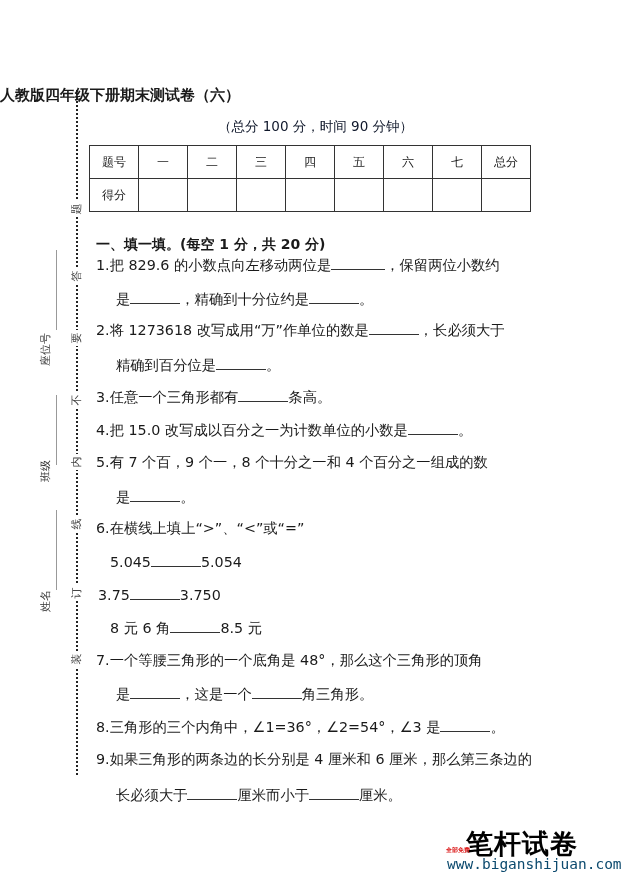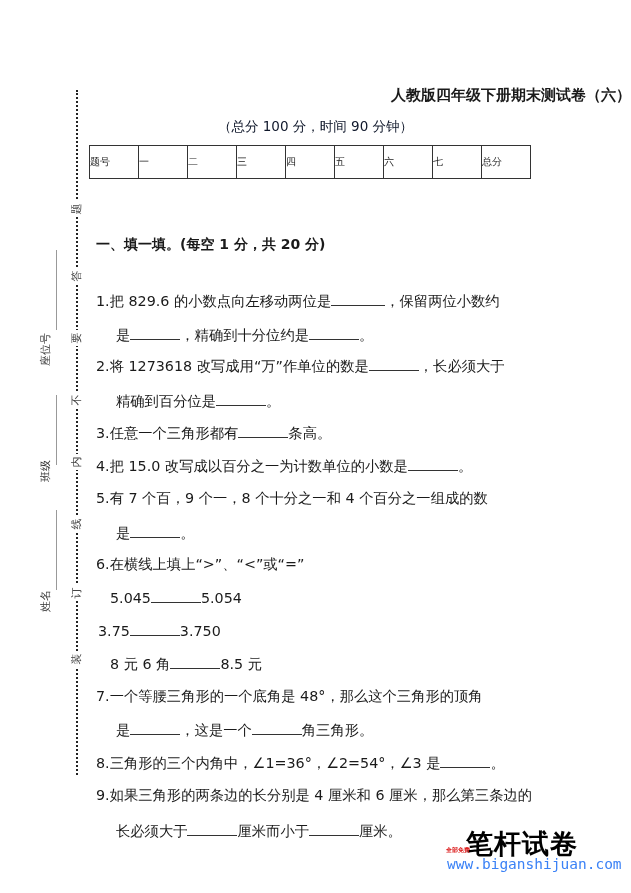--- a/index.html
+++ b/index.html
@@ -5,29 +5,29 @@
   html, body { margin:0; padding:0; }
   body { width:631px; height:893px; background:#ffffff; position:relative; overflow:hidden;
          font-family:"DejaVu Sans", sans-serif; color:#1a1a1a; }
   .dotline { position:absolute; left:76px; top:90px; width:0; height:685px;
              border-left:2px dotted #222; }
   .side-char { position:absolute; left:69px; width:16px; height:16px; background:#fff;
                font-size:11px; color:#444; transform:rotate(-90deg); text-align:center; line-height:16px; }
   .side-label { position:absolute; left:38px; font-size:11px; color:#333; transform:rotate(-90deg);
                 transform-origin:left top; white-space:nowrap; }
   .side-rule { position:absolute; left:56px; width:0; border-left:1px solid #999; }
-  .title { position:absolute; left:0; width:631px; top:86px; text-align:right; font-size:15px; font-weight:bold; }
+  .title { position:absolute; left:0; width:631px; top:86px; text-align:left; font-size:15px; font-weight:bold; }
   .subtitle { position:absolute; left:0; width:631px; top:118px; text-align:center; font-size:13.5px; color:#0f172a; }
   table.score { position:absolute; left:89px; top:145px; border-collapse:collapse; }
-  table.score td { border:1.2px solid #333; width:48px; height:32px; text-align:left; font-size:10px; padding:0; }
+  table.score td { border:1.2px solid #333; width:48px; height:32px; text-align:center; font-size:12px; padding:0; }
   .sec { position:absolute; left:96px; top:236px; font-size:14px; font-weight:bold; }
-  .q { position:absolute; font-size:14.3px; white-space:nowrap;margin-top:36px; }
+  .q { position:absolute; font-size:14.3px; white-space:nowrap; }
   .blank { display:inline-block; width:50px; border-bottom:1px solid #333; height:14px; vertical-align:baseline; }
   .logo { position:absolute; left:466px; top:826px; font-size:27px; font-weight:bold; color:#000000; letter-spacing:1px; }
-  .logo-sub { position:absolute; left:447px; top:856px; font-family:"DejaVu Sans Mono", monospace; font-size:14.5px; color:#3b82f6; }
+  .logo-sub { position:absolute; left:447px; top:856px; font-family:"DejaVu Sans Mono", monospace; font-size:14.5px; color:#0c4a6e; }
   .logo-tag { position:absolute; left:446px; top:846px; font-size:6px; color:#d22; font-weight:bold; }
 </style>
 </head>
 <body>
 
 <div class="dotline"></div>
 <div class="side-char" style="top:201px">题</div>
 <div class="side-char" style="top:268px">答</div>
 <div class="side-char" style="top:330px">要</div>
 <div class="side-char" style="top:392px">不</div>
@@ -51,20 +51,31 @@
       <tr>
     <td>题号</td>
     <td>一</td>
     <td>二</td>
     <td>三</td>
     <td>四</td>
     <td>五</td>
     <td>六</td>
     <td>七</td>
     <td>总分</td>
+  </tr>
+  <tr>
+    <td>得分</td>
+    <td></td>
+    <td></td>
+    <td></td>
+    <td></td>
+    <td></td>
+    <td></td>
+    <td></td>
+    <td></td>
   </tr>
 </tbody>
   </table>
 
 <div class="sec">一、填一填。(每空 1 分，共 20 分)</div>
 
 <div class="q" style="left:96px;top:255px">
   <span>1.把  829.6  的小数点向左移动两位是</span><span class="blank" style="width:54px"></span><span>，保留两位小数约</span>
 </div>
 <div class="q" style="left:116px;top:289px">

